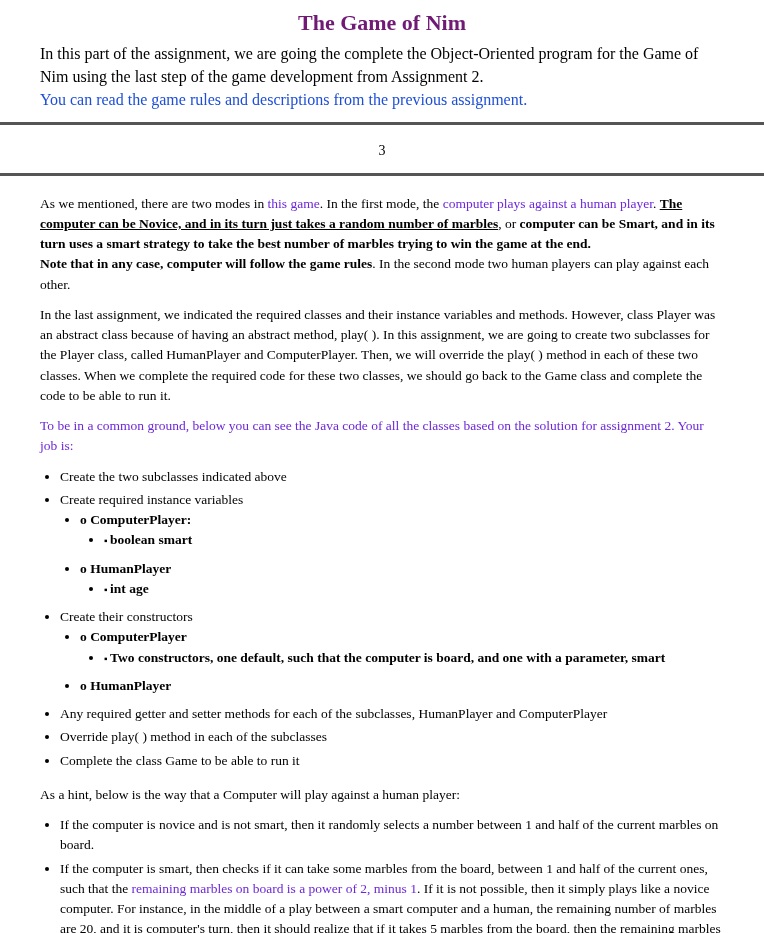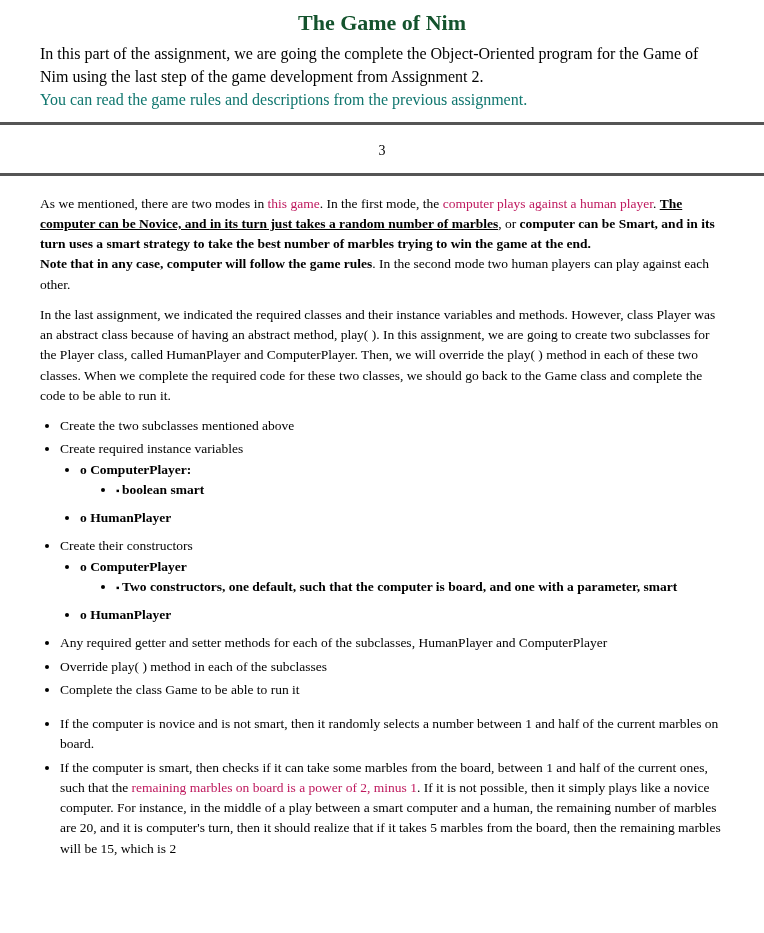--- a/index.html
+++ b/index.html
@@ -27,33 +27,33 @@
     .page-top {
       background: #fff;
       padding: 10px 40px 10px 40px;
       border-bottom: 3px solid #555;
     }
 
     .page-title {
       text-align: center;
       font-size: 22px;
       font-weight: bold;
-      color: #14532d;
+      color: #701a75;
       margin-bottom: 6px;
       font-family: "Times New Roman", Times, serif;
     }
 
     .intro-text {
       font-size: 16px;
       line-height: 1.45;
       color: #000;
     }
 
     .intro-text .blue {
-      color: #0f766e;
+      color: #1d4ed8;
     }
 
     .page-number-section {
       text-align: center;
       padding: 18px 0 14px 0;
       font-size: 14px;
       border-bottom: 3px solid #555;
       background: #fff;
     }
 
@@ -61,21 +61,21 @@
       background: #fff;
       padding: 18px 40px 20px 40px;
     }
 
     p {
       margin-bottom: 10px;
       line-height: 1.5;
       font-size: 13.5px;
     }
 
-    .blue { color: #be185d; }
+    .blue { color: #6d28d9; }
     .bold { font-weight: bold; }
     .bold-underline { font-weight: bold; text-decoration: underline; }
 
     ul {
       margin-left: 20px;
       margin-bottom: 8px;
     }
 
     ul li {
       margin-bottom: 3px;
@@ -90,21 +90,21 @@
       font-weight: bold;
     }
 
     ul.sub-list li::before {
       content: "o ";
       font-family: "Times New Roman", Times, serif;
     }
 
     ul.sub-sub-list {
       list-style-type: none;
-      margin-left: 36px;
+      margin-left: 24px;
     }
 
     ul.sub-sub-list li::before {
       content: "▪ ";
       font-size: 10px;
     }
 
     .hint-section {
       margin-top: 14px;
     }
@@ -128,38 +128,44 @@
 
   <div class="main-content">
 
     <p>
       <span>As we mentioned, there are two modes in </span><span class="blue">this game</span><span>. In the first mode, the </span><span class="blue">computer plays against a human player</span><span>. </span><span class="bold-underline">The computer can be Novice, and in its turn just takes a random number of marbles</span><span>, or </span><span class="bold">computer can be Smart, and in its turn uses a smart strategy to take the best number of marbles trying to win the game at the end.</span><br>
       <span class="bold">Note that in any case, computer will follow the game rules</span><span>. In the second mode two human players can play against each other.</span>
     </p>
 
     <p>In the last assignment, we indicated the required classes and their instance variables and methods. However, class Player was an abstract class because of having an abstract method, play( ). In this assignment, we are going to create two subclasses for the Player class, called HumanPlayer and ComputerPlayer. Then, we will override the play( ) method in each of these two classes. When we complete the required code for these two classes, we should go back to the Game class and complete the code to be able to run it.</p>
 
+    <p class="blue">To be in a common ground, below you can see the Java code of all the classes based on the solution for assignment 2. Your job is:</p>
 
     <ul>
       <li>
-        <span>Create the two subclasses mentioned above</span>
+        <span>Create the two subclasses indicated above</span>
       </li>
       <li>
         <span>Create required instance variables</span>
         <ul class="sub-list">
           <li>
             <span>ComputerPlayer:</span>
             <ul class="sub-sub-list">
               <li>
                 <span>boolean smart</span>
               </li>
             </ul>
           </li>
           <li>
             <span>HumanPlayer</span>
+            <ul class="sub-sub-list">
+              <li>
+                <span>int age</span>
+              </li>
+            </ul>
           </li>
         </ul>
       </li>
       <li>
         <span>Create their constructors</span>
         <ul class="sub-list">
           <li>
             <span>ComputerPlayer</span>
             <ul class="sub-sub-list">
               <li>
@@ -177,20 +183,21 @@
       </li>
       <li>
         <span>Override play( ) method in each of the subclasses</span>
       </li>
       <li>
         <span>Complete the class Game to be able to run it</span>
       </li>
     </ul>
 
     <div class="hint-section">
+      <p>As a hint, below is the way that a Computer will play against a human player:</p>
       <ul>
         <li>
           <span>If the computer is novice and is not smart, then it randomly selects a number between 1 and half of the current marbles on board.</span>
         </li>
         <li>
           <span>If the computer is smart, then checks if it can take some marbles from the board, between 1 and half of the current ones, such that the </span><span class="blue">remaining marbles on board is a power of 2, minus 1</span><span>. If it is not possible, then it simply plays like a novice computer. For instance, in the middle of a play between a smart computer and a human, the remaining number of marbles are 20, and it is computer's turn, then it should realize that if it takes 5 marbles from the board, then the remaining marbles will be 15, which is 2</span>
         </li>
       </ul>
     </div>
 

